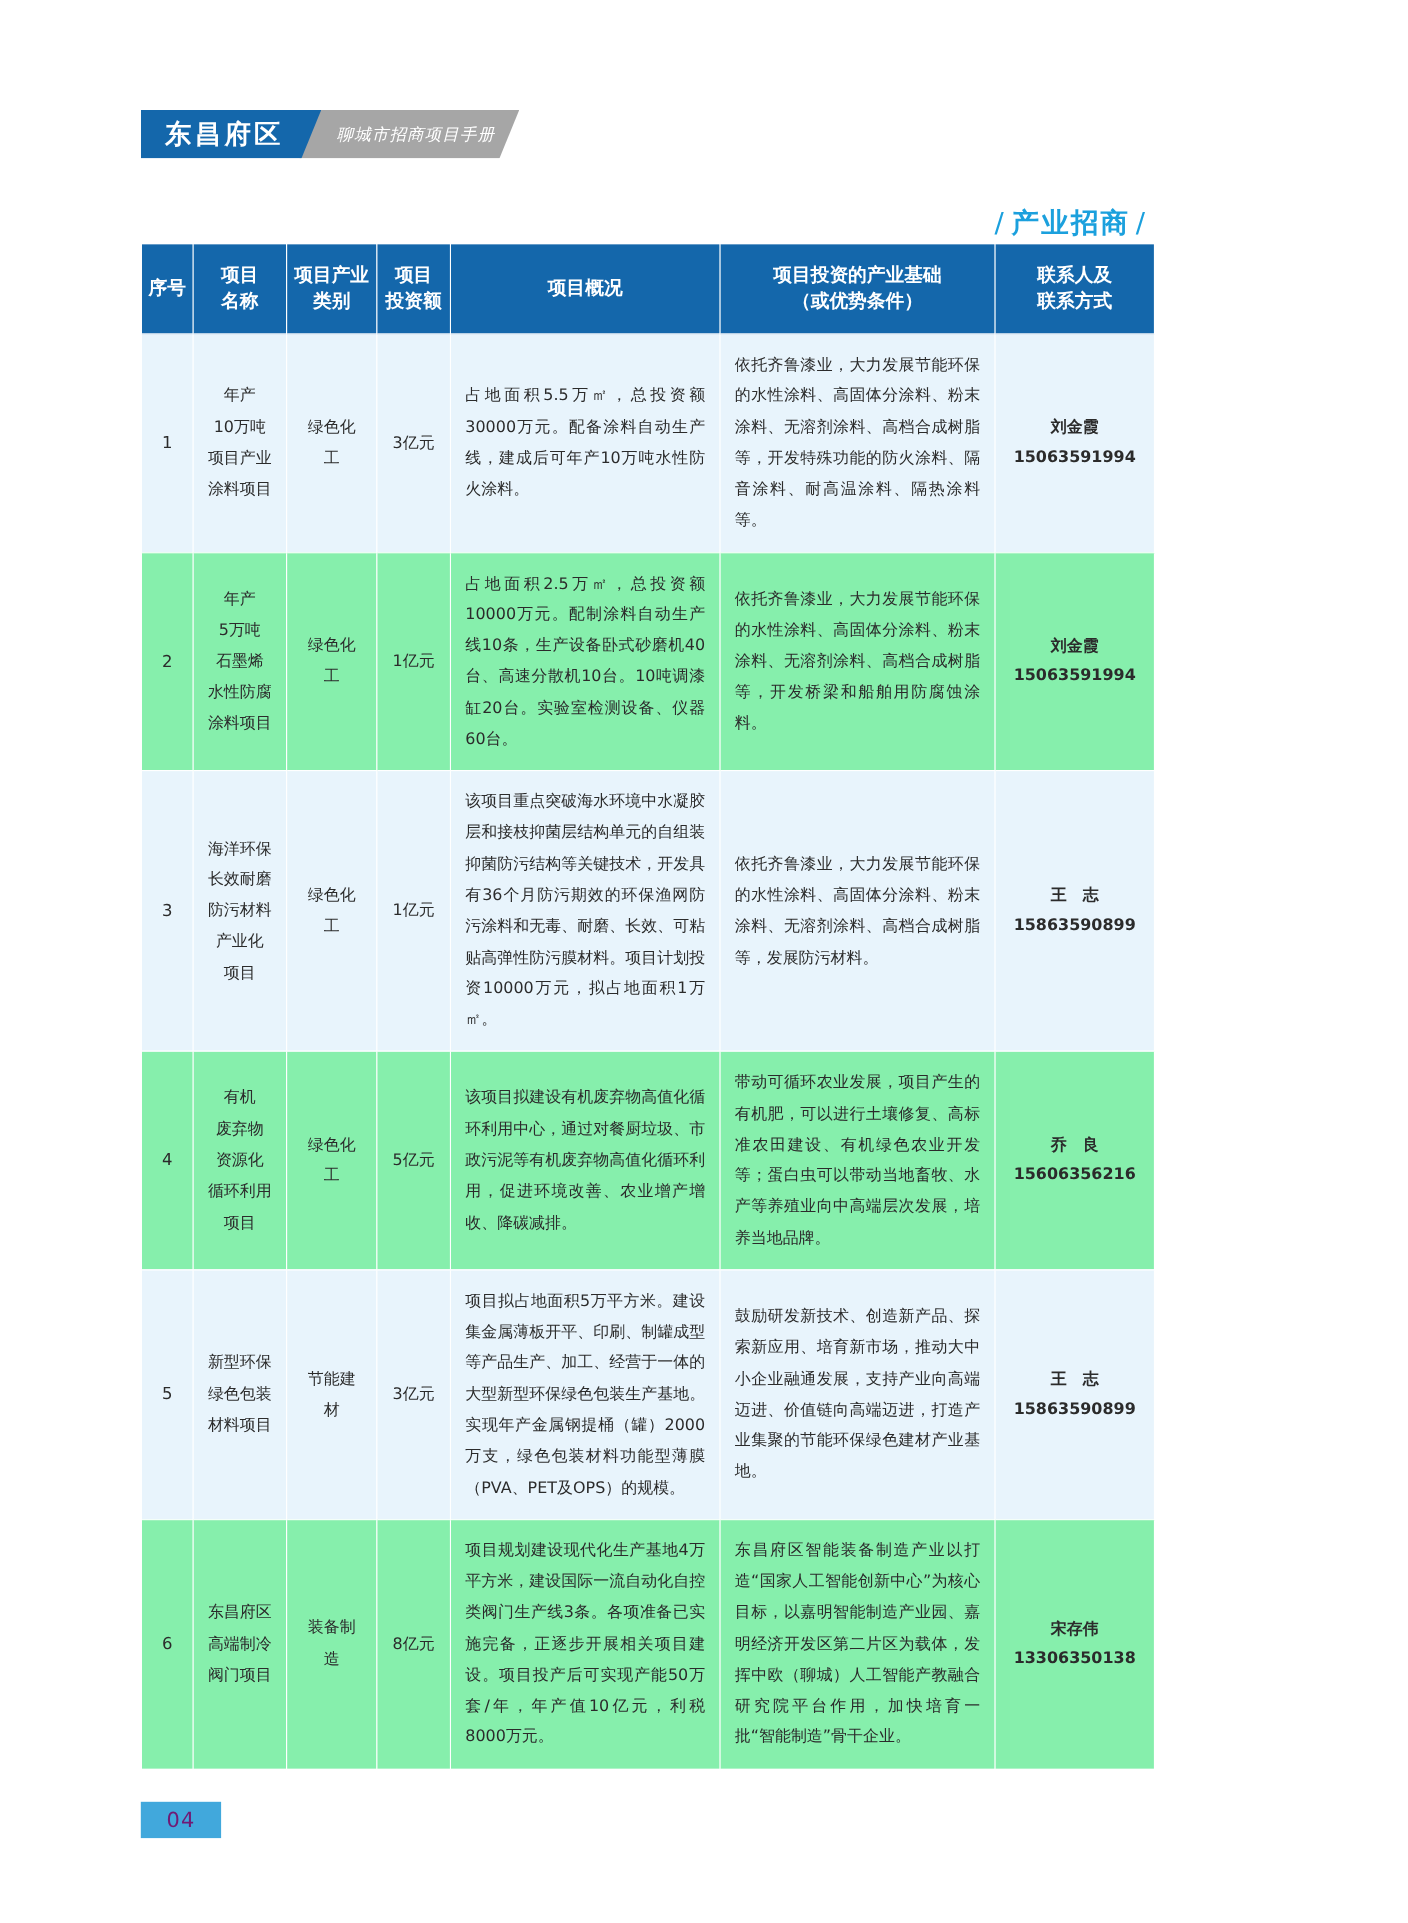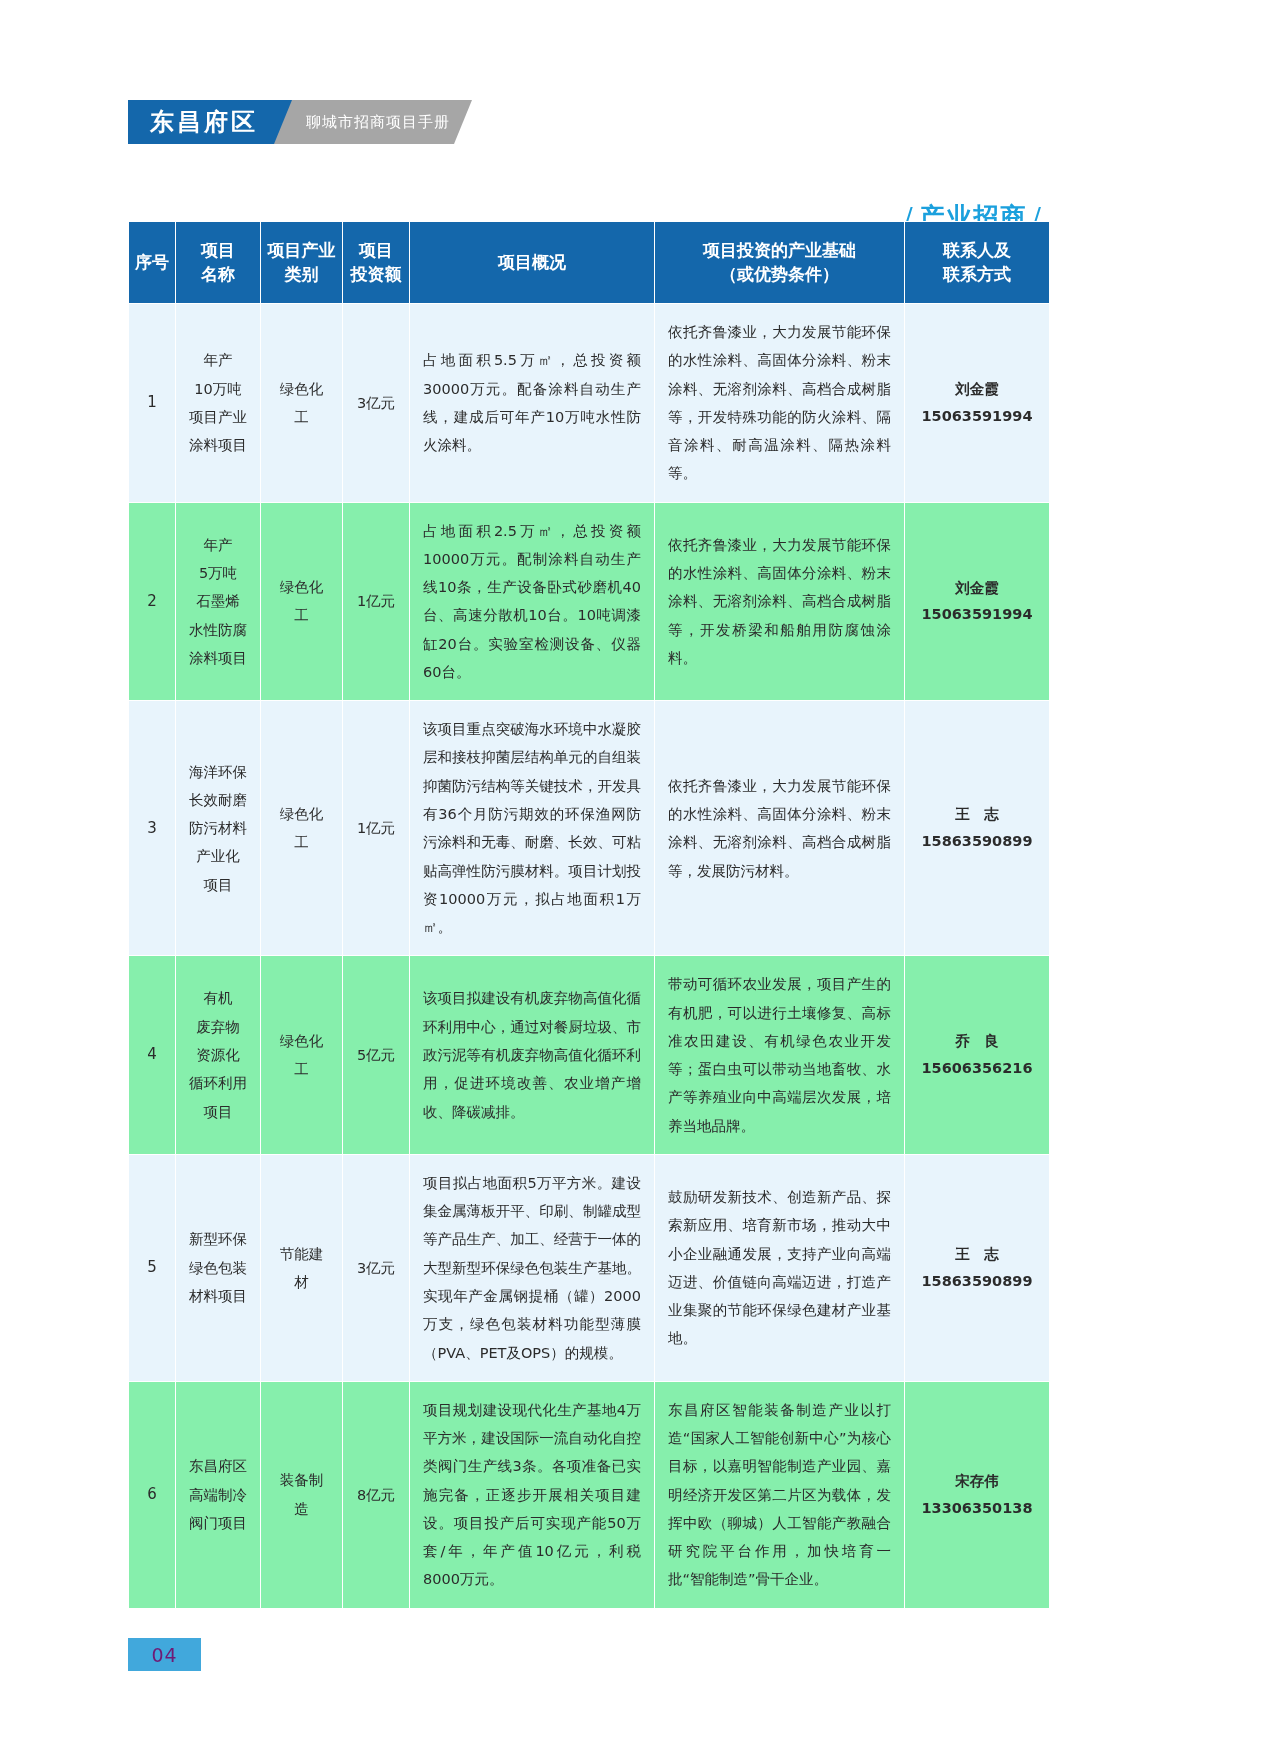--- a/index.html
+++ b/index.html
@@ -39,27 +39,28 @@
   .banner-secondary {
     background: #a6a6a6;
     color: #ffffff;
     font-size: 15px;
     letter-spacing: 1px;
     display: flex;
     align-items: center;
     padding: 0 22px 0 34px;
     margin-left: -20px;
     clip-path: polygon(18px 0, 100% 0, calc(100% - 18px) 100%, 0 100%);
+    font-style: italic;
   }
 
   
   .section-title {
     position: absolute;
     right: 232px;
-    top: 200px;
+    top: 186px;
     color: #1ba0dd;
     font-size: 25px;
     font-weight: bold;
     letter-spacing: 2px;
     white-space: nowrap;
   }
   .section-title .slash { font-weight: normal; padding: 0 5px; }
 
   
   .table-wrap {

